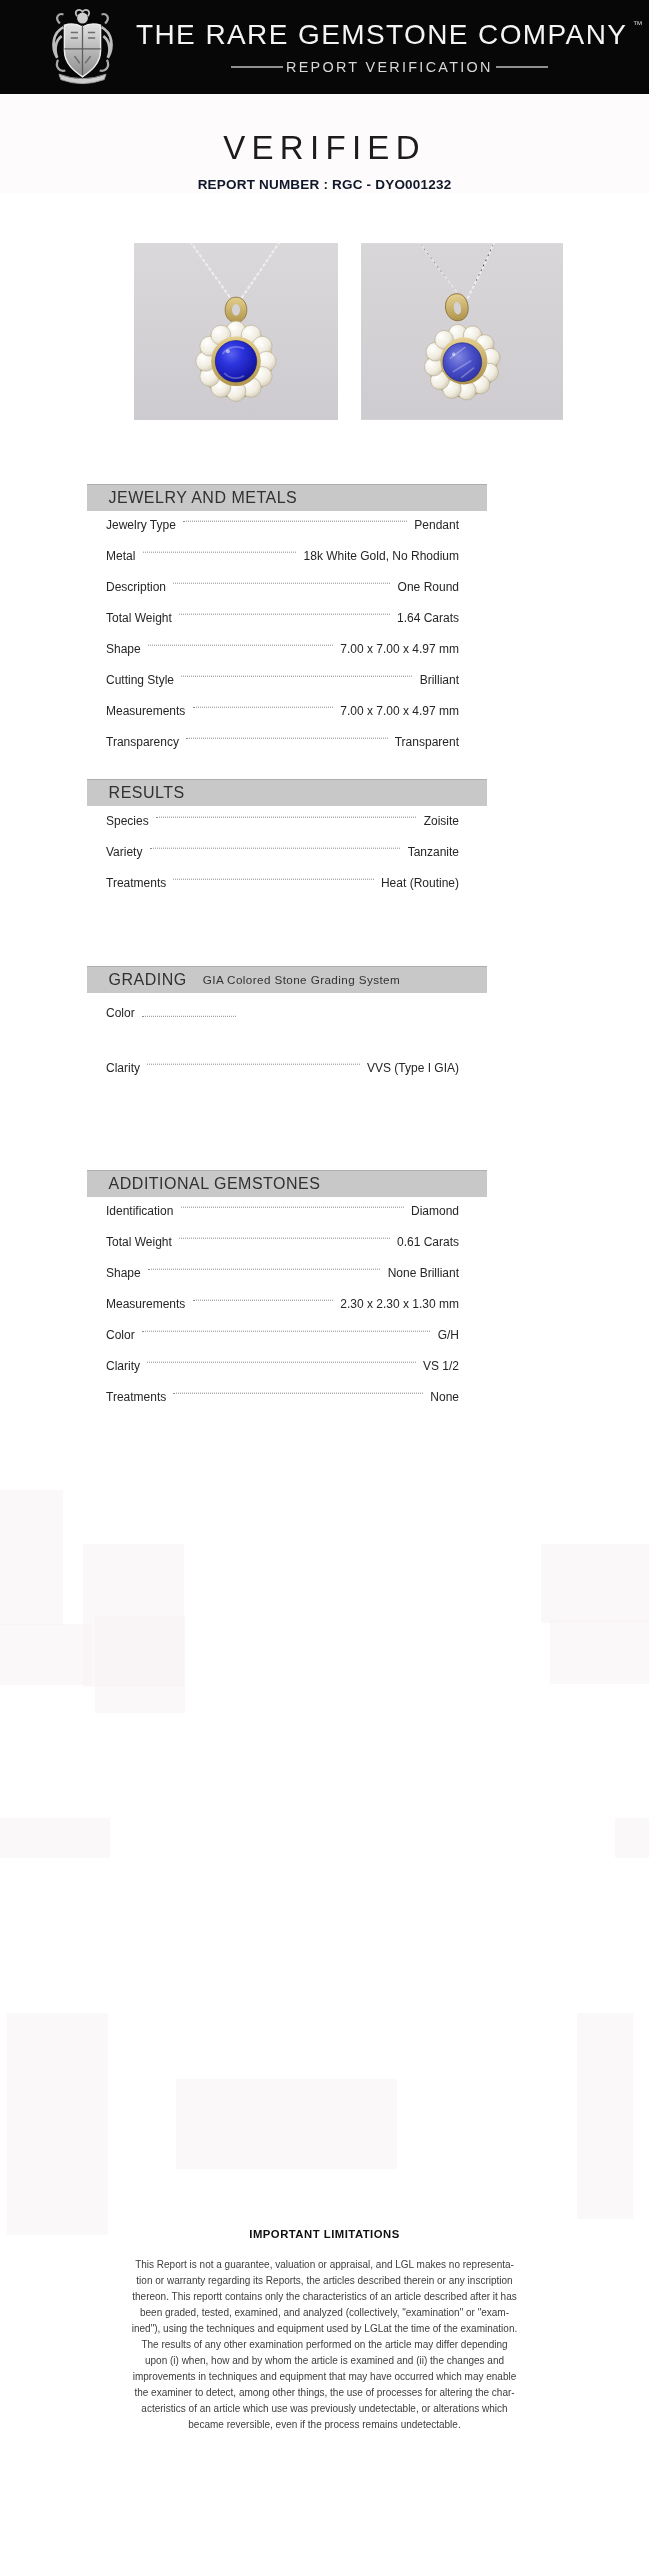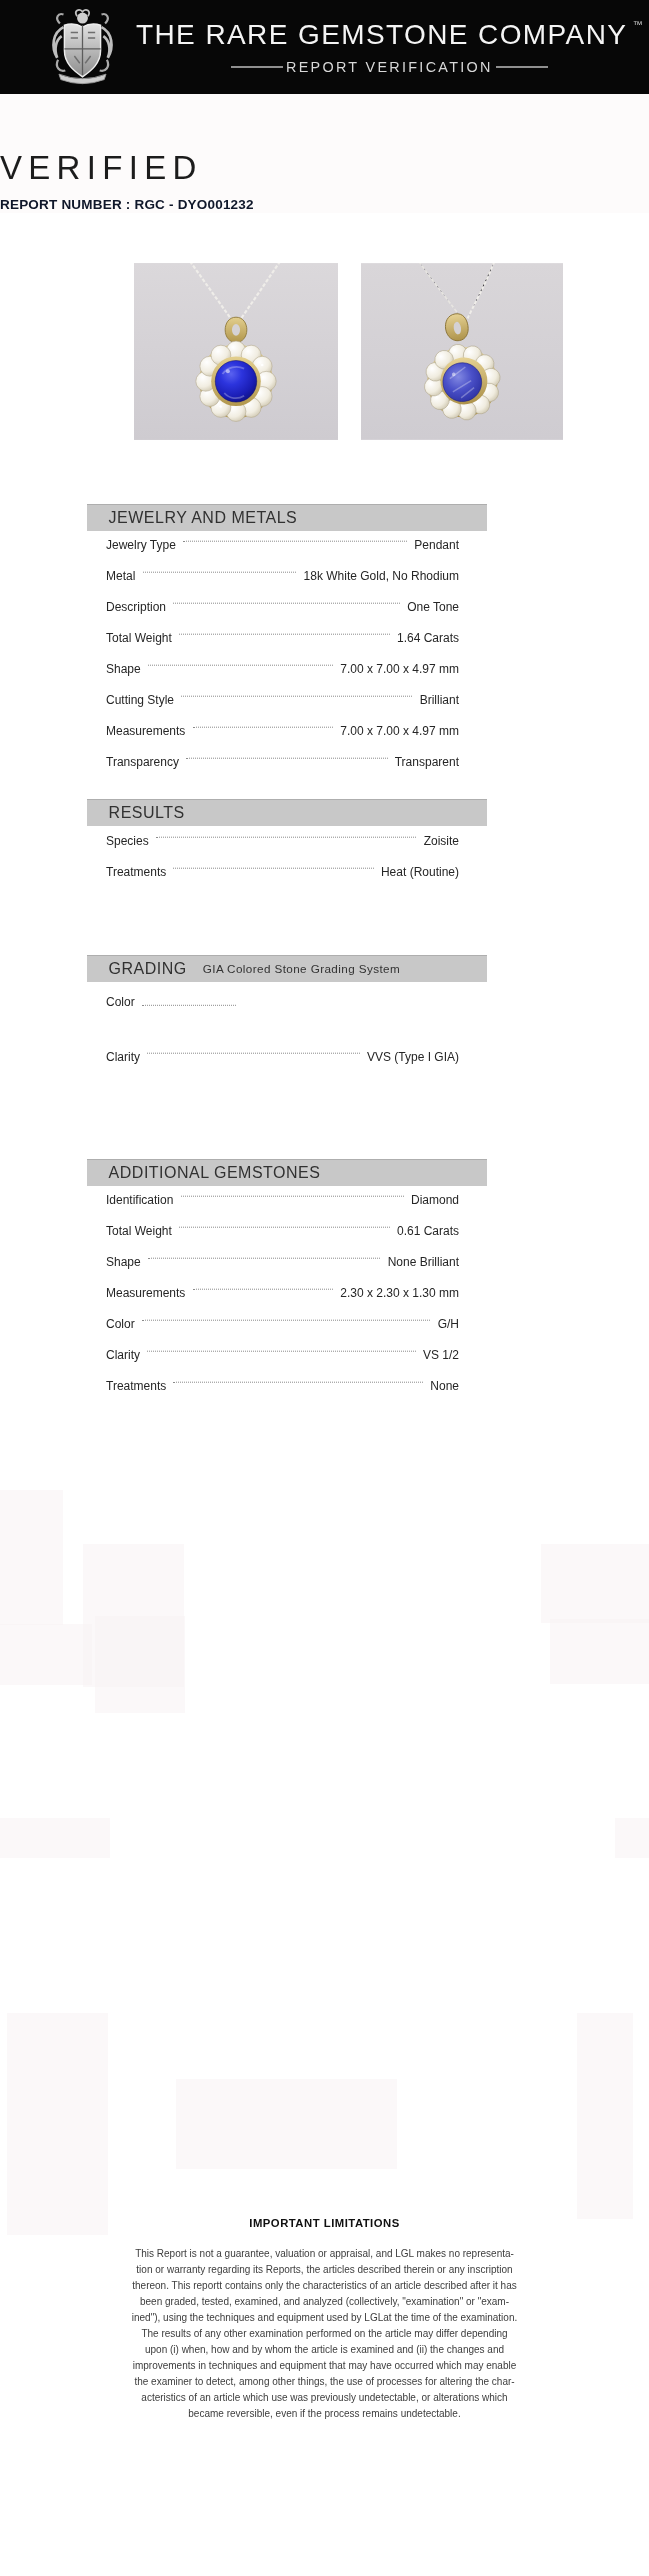--- a/index.html
+++ b/index.html
@@ -10,21 +10,21 @@
   .header{height:94px;background:#070707;display:flex;align-items:center;position:relative;z-index:2;}
   .logo{margin-left:49px;flex:0 0 67px;height:76px;display:flex;align-items:center;}
   .title-block{flex:1;text-align:center;margin-right:51px;margin-left:20px;}
   .brand{font-size:28px;color:#f4f4f4;letter-spacing:1.4px;white-space:nowrap;}
   .tm{font-size:10px;color:#cfcfcf;vertical-align:16px;margin-left:5.4px;letter-spacing:0;}
   .subbrand{margin-top:8px;display:flex;align-items:center;justify-content:center;gap:3px;}
   .subbrand .line{width:52px;height:1.8px;background:#8f8f8f;}
   .subbrand .txt{font-size:14.4px;color:#d8d8d8;letter-spacing:2.3px;white-space:nowrap;}
 
   
-  .verified-wrap{padding-top:56px;text-align:left;background:#fdfbfb;}
+  .verified-wrap{padding-top:36px;text-align:center;background:#fdfbfb;}
   .verified{font-size:33px;letter-spacing:6.3px;color:#1c1c1c;line-height:36px;}
   .report-number{margin-top:10.8px;font-size:13.5px;font-weight:bold;color:#0f172a;letter-spacing:0.2px;line-height:16px;}
 
   
   .photos{display:flex;gap:22.5px;margin:50px 0 0 134px;}
   .photo{width:204px;height:177px;overflow:hidden;}
   .photo svg{display:block;}
 
   
   .section{width:400px;margin-left:87px;position:relative;z-index:1;}
@@ -211,21 +211,21 @@
         <span class="val">Pendant</span>
       </div>
     <div class="row">
         <span class="lbl">Metal</span>
         <span class="dots"></span>
         <span class="val">18k White Gold, No Rhodium</span>
       </div>
     <div class="row">
         <span class="lbl">Description</span>
         <span class="dots"></span>
-        <span class="val">One Tone</span>
+        <span class="val">One Round</span>
       </div>
     <div class="row">
         <span class="lbl">Total Weight</span>
         <span class="dots"></span>
         <span class="val">1.64 Carats</span>
       </div>
     <div class="row">
         <span class="lbl">Shape</span>
         <span class="dots"></span>
         <span class="val">7.00 x 7.00 x 4.97 mm</span>
@@ -250,20 +250,25 @@
 
 <div class="section sec-results">
   <div class="section-bar">
     <span class="section-title">RESULTS</span>
   </div>
   <div class="rows">
     <div class="row">
         <span class="lbl">Species</span>
         <span class="dots"></span>
         <span class="val">Zoisite</span>
+      </div>
+    <div class="row">
+        <span class="lbl">Variety</span>
+        <span class="dots"></span>
+        <span class="val">Tanzanite</span>
       </div>
     <div class="row">
         <span class="lbl">Treatments</span>
         <span class="dots"></span>
         <span class="val">Heat (Routine)</span>
       </div>
   </div>
 </div>
 
 <div class="section sec-grading">

